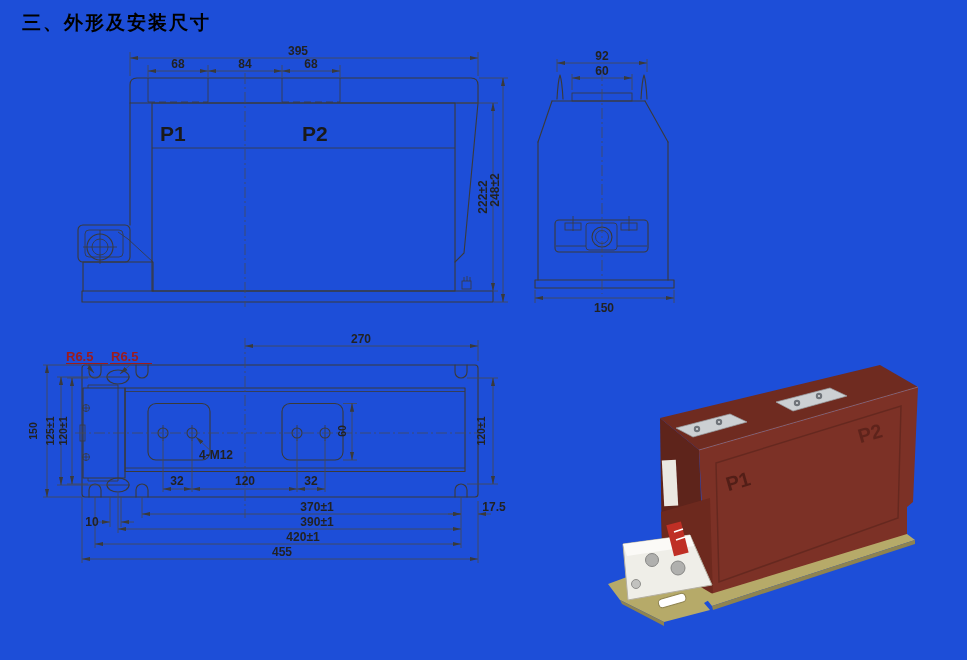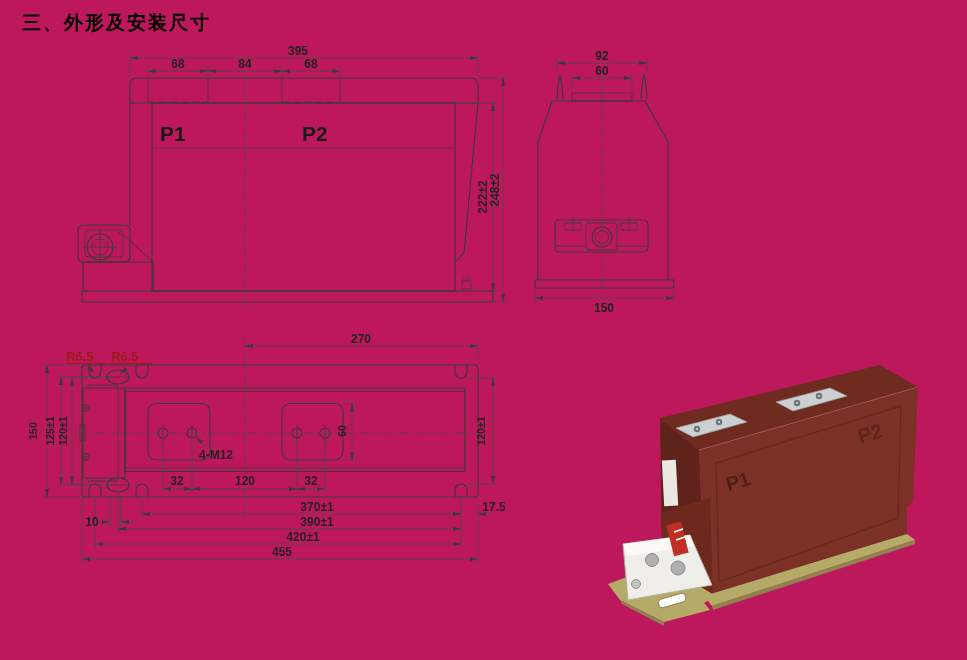--- a/index.html
+++ b/index.html
@@ -1,16 +1,16 @@
 <!DOCTYPE html>
 <html><head>
 <meta charset="utf-8">
 <style>
   html,body{margin:0;padding:0;background:#fff;}
-  .stage{position:relative;width:967px;height:660px;background:#be185d;overflow:hidden;
+  .stage{position:relative;width:967px;height:660px;background:#1d4ed8;overflow:hidden;
          font-family:"Liberation Sans",sans-serif;}
   .page-title{position:absolute;left:22px;top:10px;font-size:19px;font-weight:bold;
               letter-spacing:2px;color:#000;font-family:"DejaVu Sans",sans-serif;}
   svg{position:absolute;overflow:visible;}
   #fv{left:30px;top:40px;}
   #sv{left:520px;top:40px;}
   #pv{left:20px;top:330px;}
   #ph{left:600px;top:360px;}
   .ol{fill:none;stroke:#3a3a3a;stroke-width:1.1;stroke-linejoin:round;stroke-linecap:round;}
   .thin{fill:none;stroke:#3a3a3a;stroke-width:0.8;}

